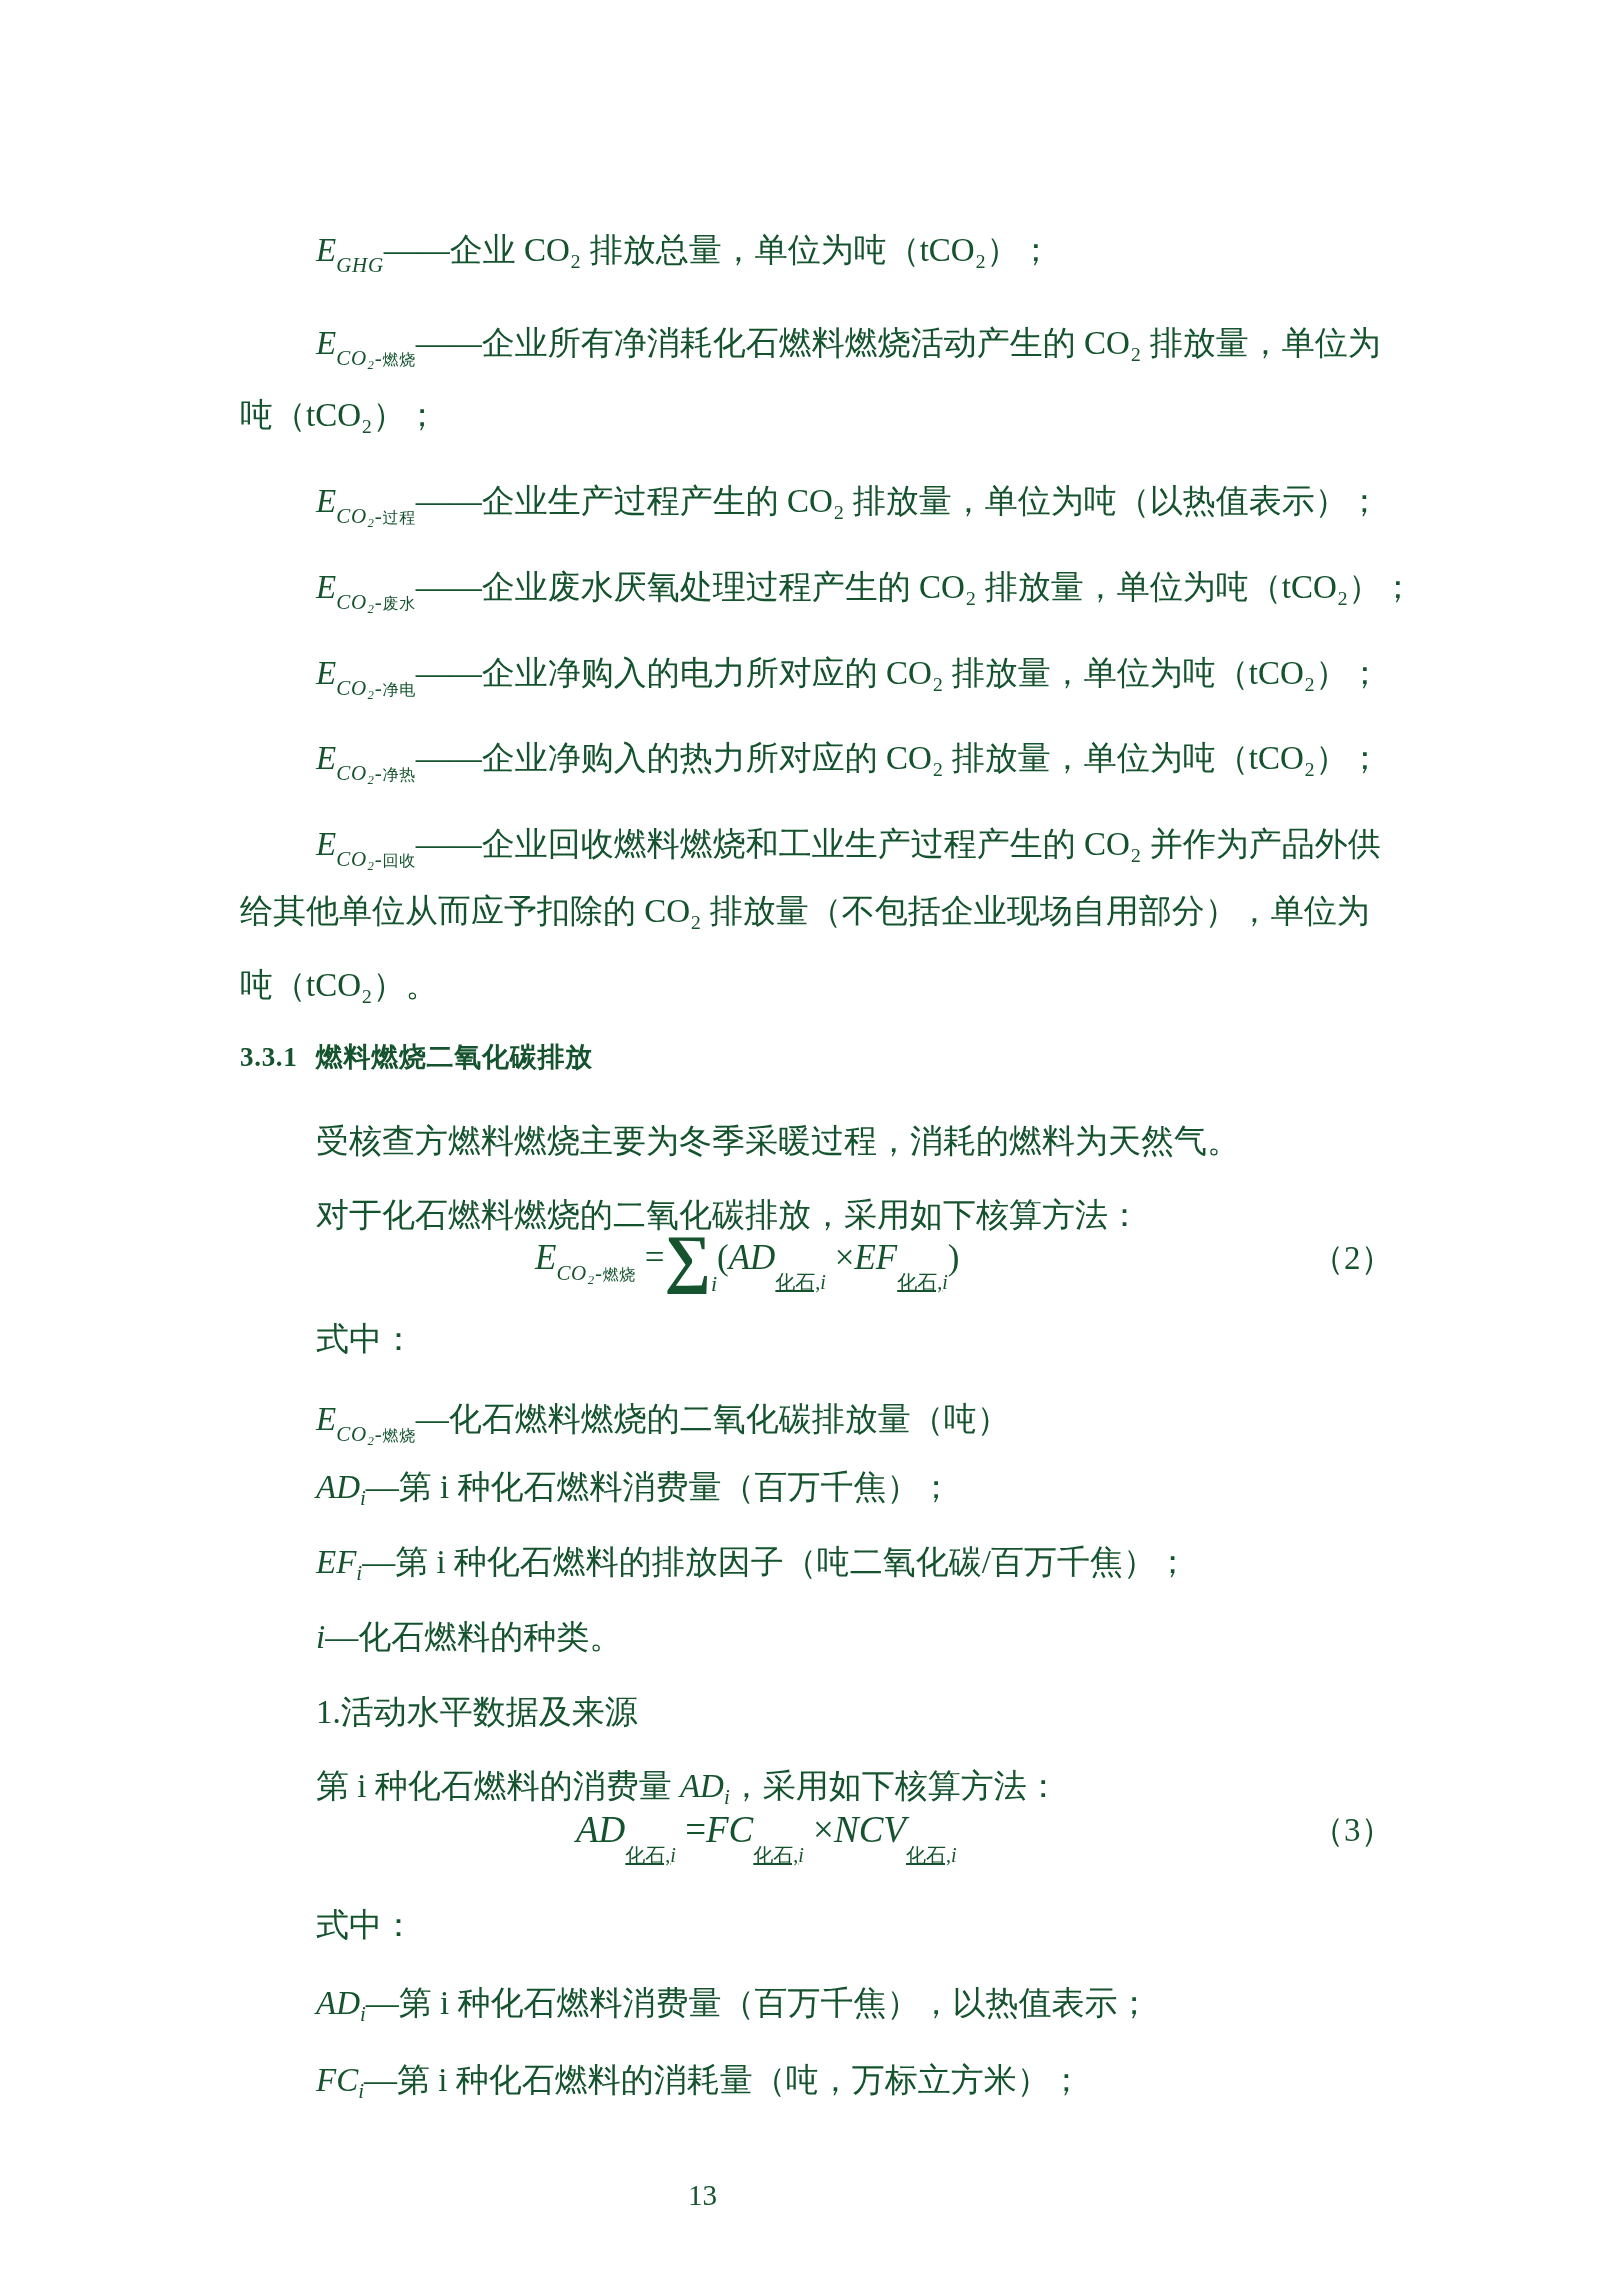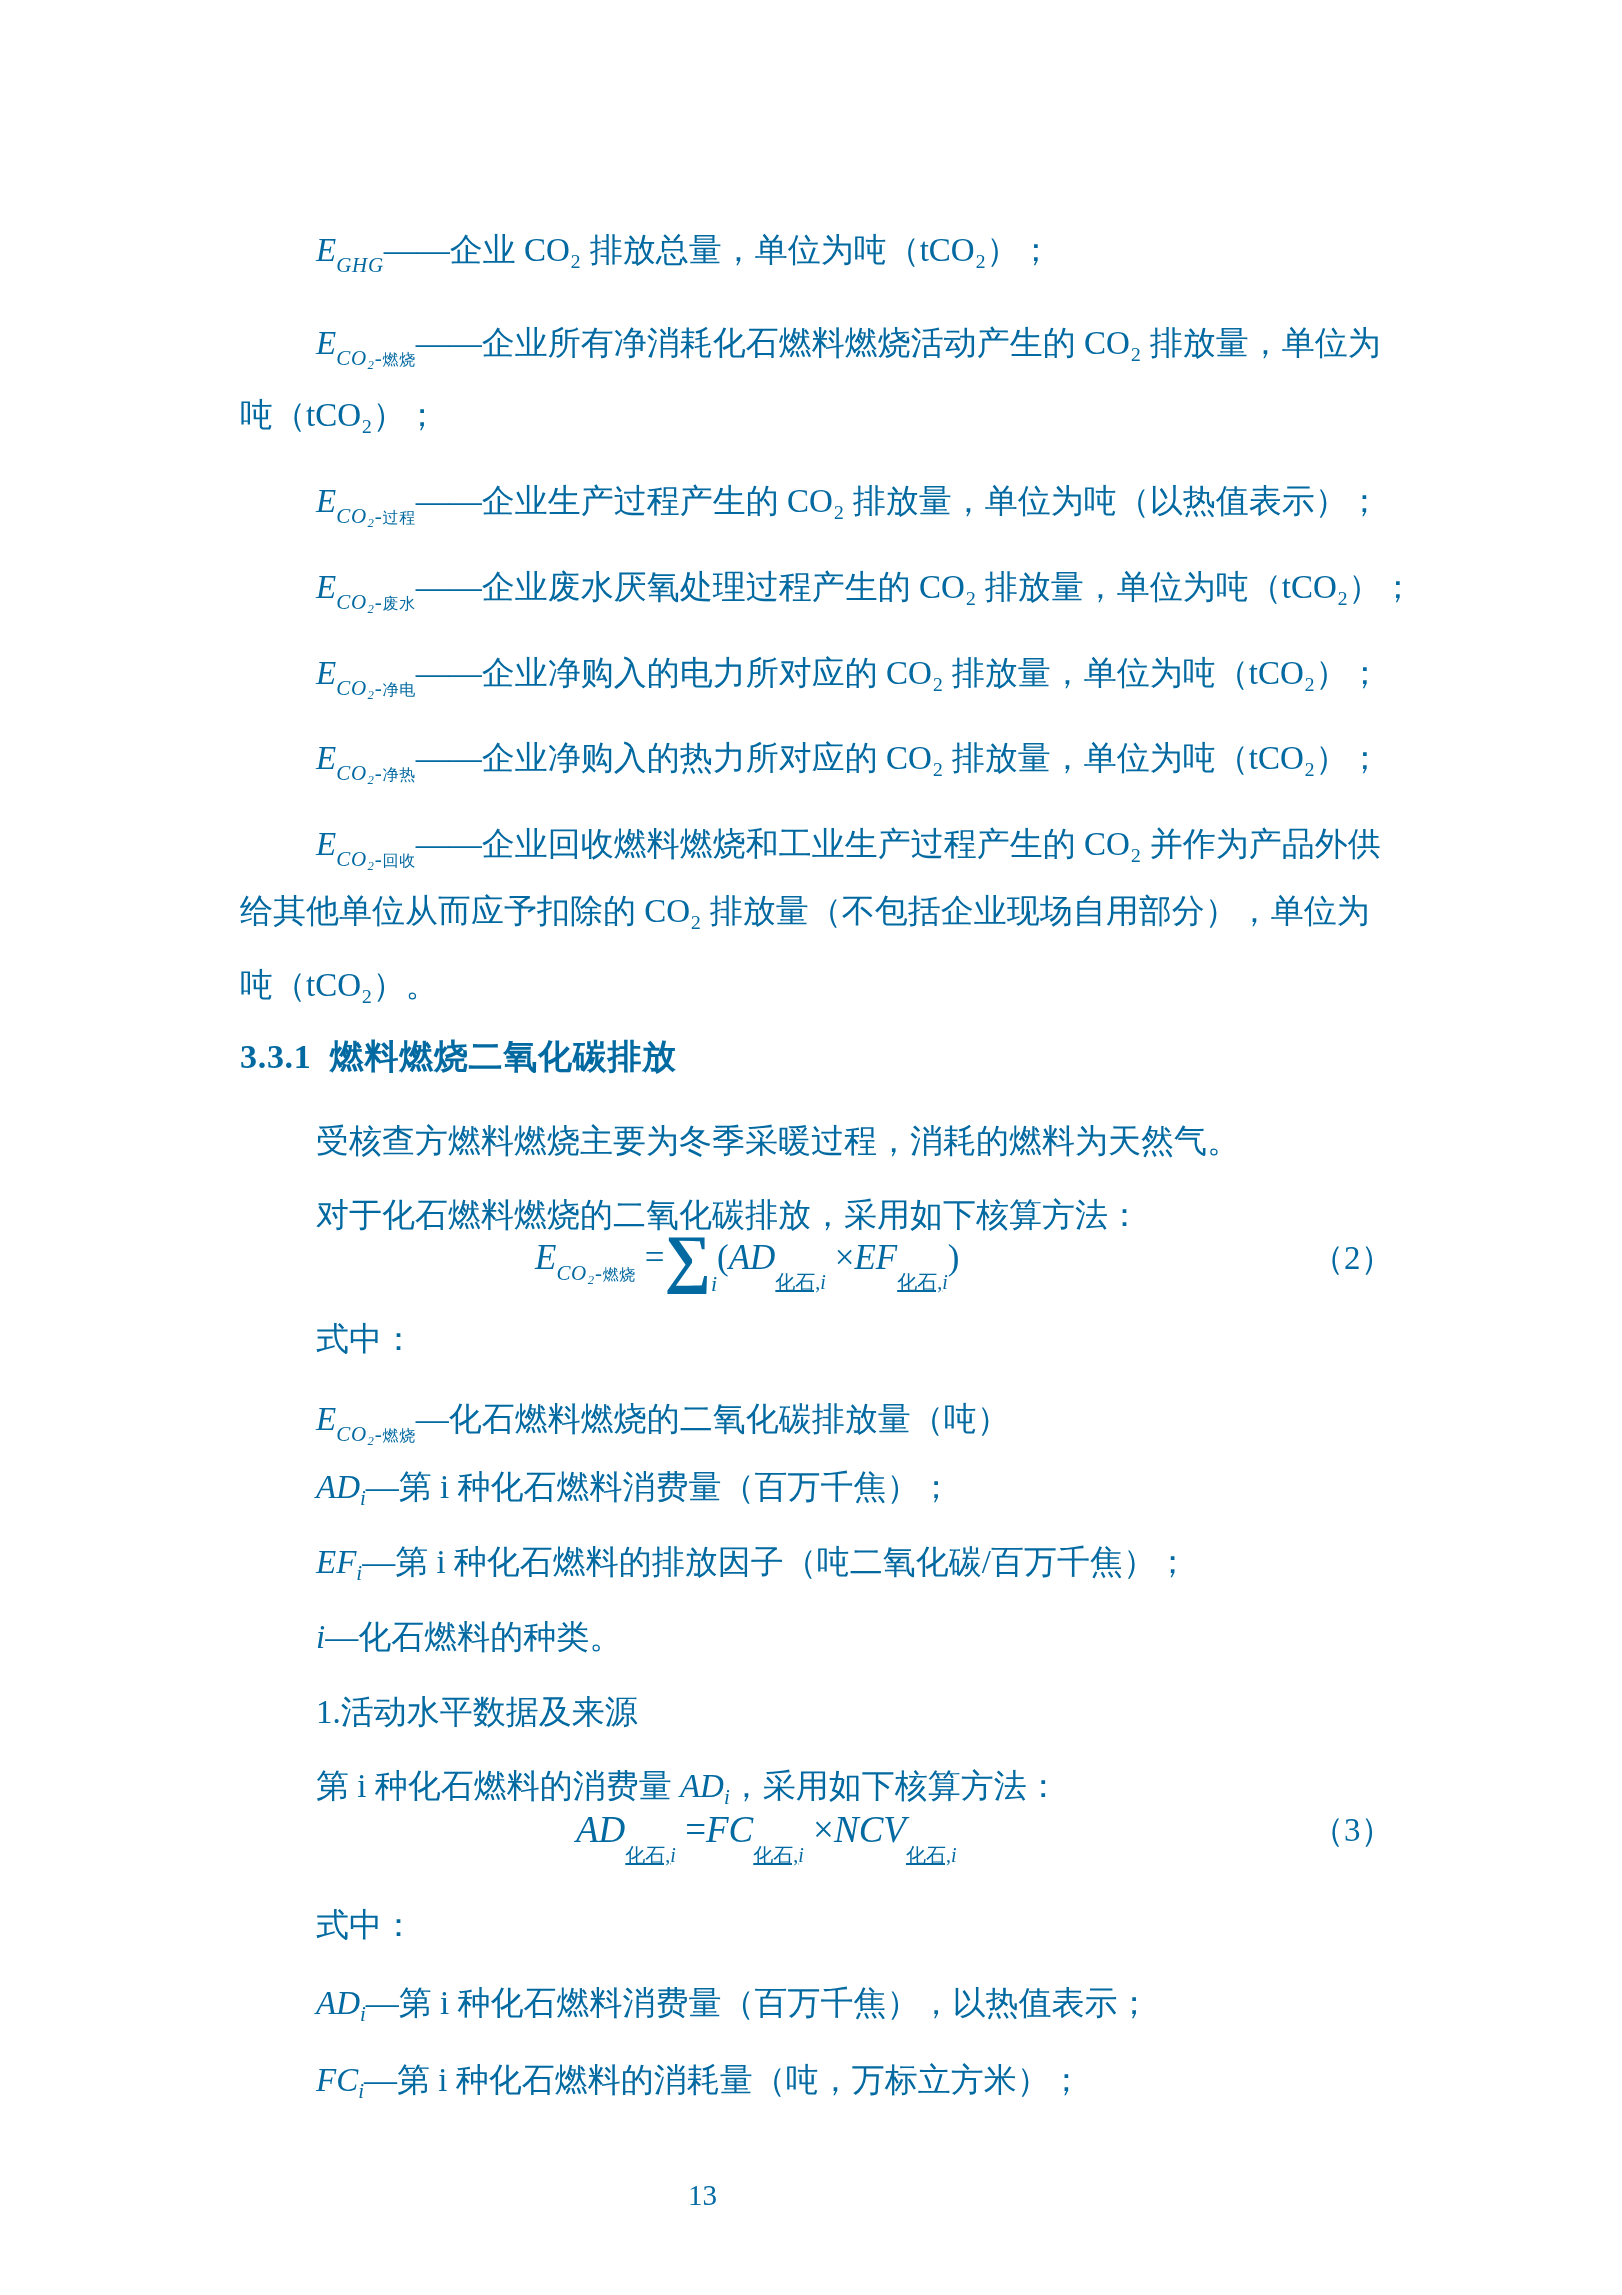--- a/index.html
+++ b/index.html
@@ -1,40 +1,40 @@
 <!DOCTYPE html>
 <html style="font-size:10.5px"><head>
 <meta charset="utf-8">
 <style>
   html,body { margin:0; padding:0; background:#ffffff; }
   .page {
     position:relative; width:1623px; height:2295px; background:#ffffff;
     font-family:"Liberation Serif","DejaVu Serif",serif;
-    font-size:33px; color:#0369a1; overflow:hidden;
+    font-size:33px; color:#14532d; overflow:hidden;
   }
   .ln { position:absolute; white-space:nowrap; line-height:38px; }
   .ml  { left:240px; }          
   .ind { left:316px; }          
   i, .it { font-style:italic; }
   
   .esub { font-size:21px; line-height:0; vertical-align:-11px; letter-spacing:0.7px; }
   .esub .lat { font-style:italic; }
   .esub .cjk { font-style:normal; font-size:16px; }
   
   .isub { font-size:21px; line-height:0; vertical-align:-6.5px; font-style:italic; }
   
   .fsub { font-size:20px; line-height:0; vertical-align:-19.6px; }
   .fsub .cjk { font-style:normal;text-decoration:underline; }
   .fsub .it { font-style:italic; }
   .f2 span.fbase, .f3 span.fbase { font-style:italic; }
   .fmain { font-size:35px; }
   .f3 .fmain { font-size:37px; }
   .sigma { font-weight:bold; font-size:65px; line-height:0; vertical-align:-10.5px; }
   .sigsub { font-size:22px; line-height:0; vertical-align:-22px; font-style:italic; }
-  .heading { font-weight:bold; font-size:34px; line-height:46px; letter-spacing:0.7px; }
+  .heading { font-weight:bold; font-size:27px; line-height:46px; letter-spacing:0.7px; }
   .heading .hnum { margin-right:18.3px; }
   .pageno { left:0; width:1405px; text-align:center; font-size:29px; }
   .flabel { position:absolute; left:1311px; top:0; font-size:33px; }
   .fbody { position:absolute; top:0; }
 </style>
 </head>
 <body>
 
 <div class="page">
 

